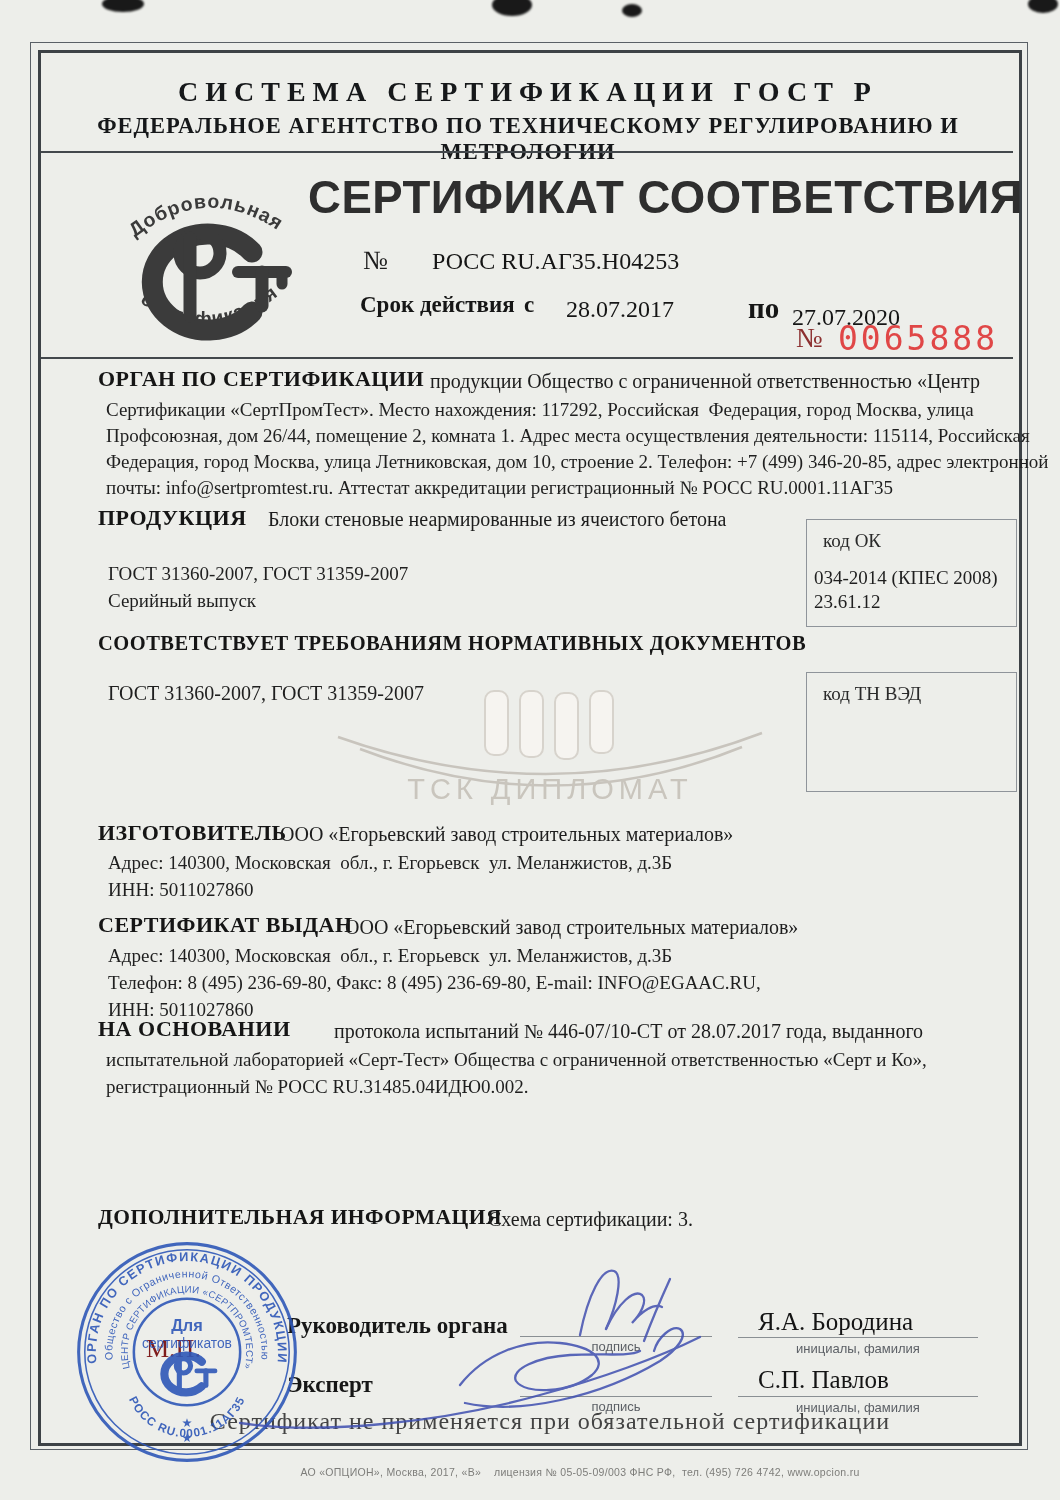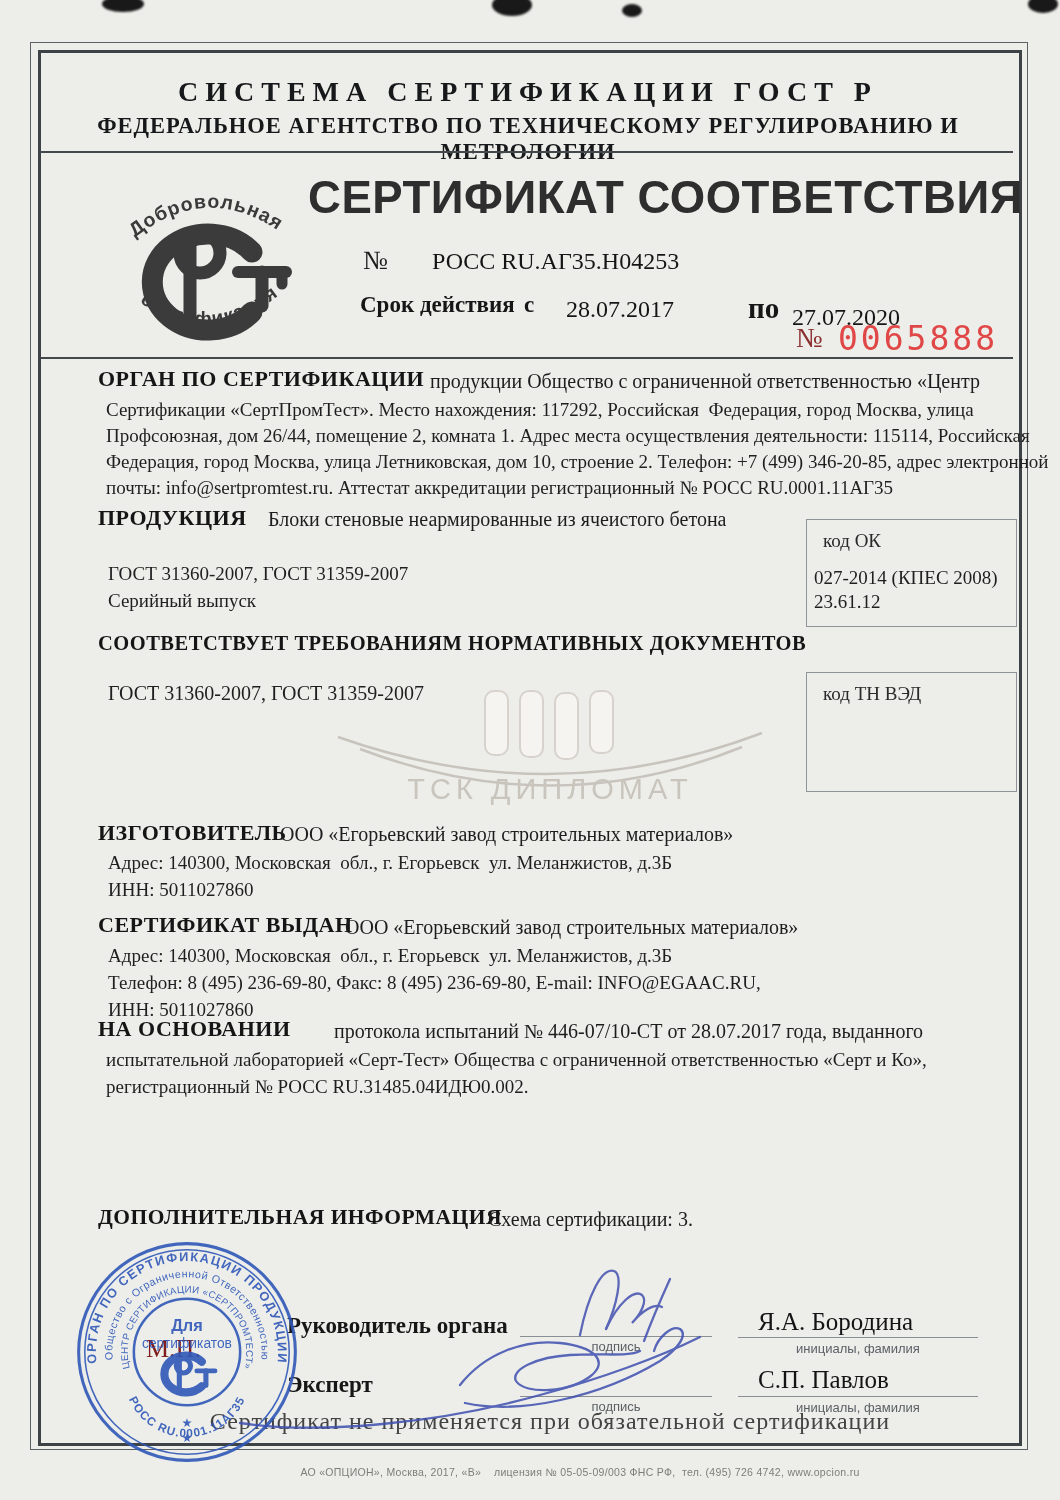--- a/index.html
+++ b/index.html
@@ -83,21 +83,21 @@
   <div class="abs line" style="left:106px;top:449px;">Федерация, город Москва, улица Летниковская, дом 10, строение 2. Телефон: +7 (499) 346-20-85, адрес электронной</div>
   <div class="abs line" style="left:106px;top:475px;">почты: info@sertpromtest.ru. Аттестат аккредитации регистрационный № РОСС RU.0001.11АГ35</div>
 
   <span class="abs h" style="left:98px;top:505px;">ПРОДУКЦИЯ</span>
   <span class="abs lead" style="left:268px;top:508px;">Блоки стеновые неармированные из ячеистого бетона</span>
   <div class="abs line" style="left:108px;top:561px;">ГОСТ 31360-2007, ГОСТ 31359-2007</div>
   <div class="abs line" style="left:108px;top:588px;">Серийный выпуск</div>
 
   <div class="abs codebox" style="left:806px;top:519px;width:209px;height:106px;">
     <div class="cap" style="margin:10px 0 0 16px;">код ОК</div>
-    <div class="val" style="margin:14px 0 0 7px;">027-2014 (КПЕС 2008)</div>
+    <div class="val" style="margin:14px 0 0 7px;">034-2014 (КПЕС 2008)</div>
     <div class="val" style="margin:0 0 18px 7px;">23.61.12</div>
   </div>
 
   <span class="abs h" style="left:98px;top:632px;font-size:20.5px;text-align:right;">СООТВЕТСТВУЕТ ТРЕБОВАНИЯМ НОРМАТИВНЫХ ДОКУМЕНТОВ</span>
   <div class="abs line" style="left:108px;top:680px;font-size:20px;">ГОСТ 31360-2007, ГОСТ 31359-2007</div>
 
   <div class="abs codebox" style="left:806px;top:672px;width:209px;height:118px;">
     <div class="cap" style="margin:10px 0 0 16px;">код ТН ВЭД</div>
   </div>
 

